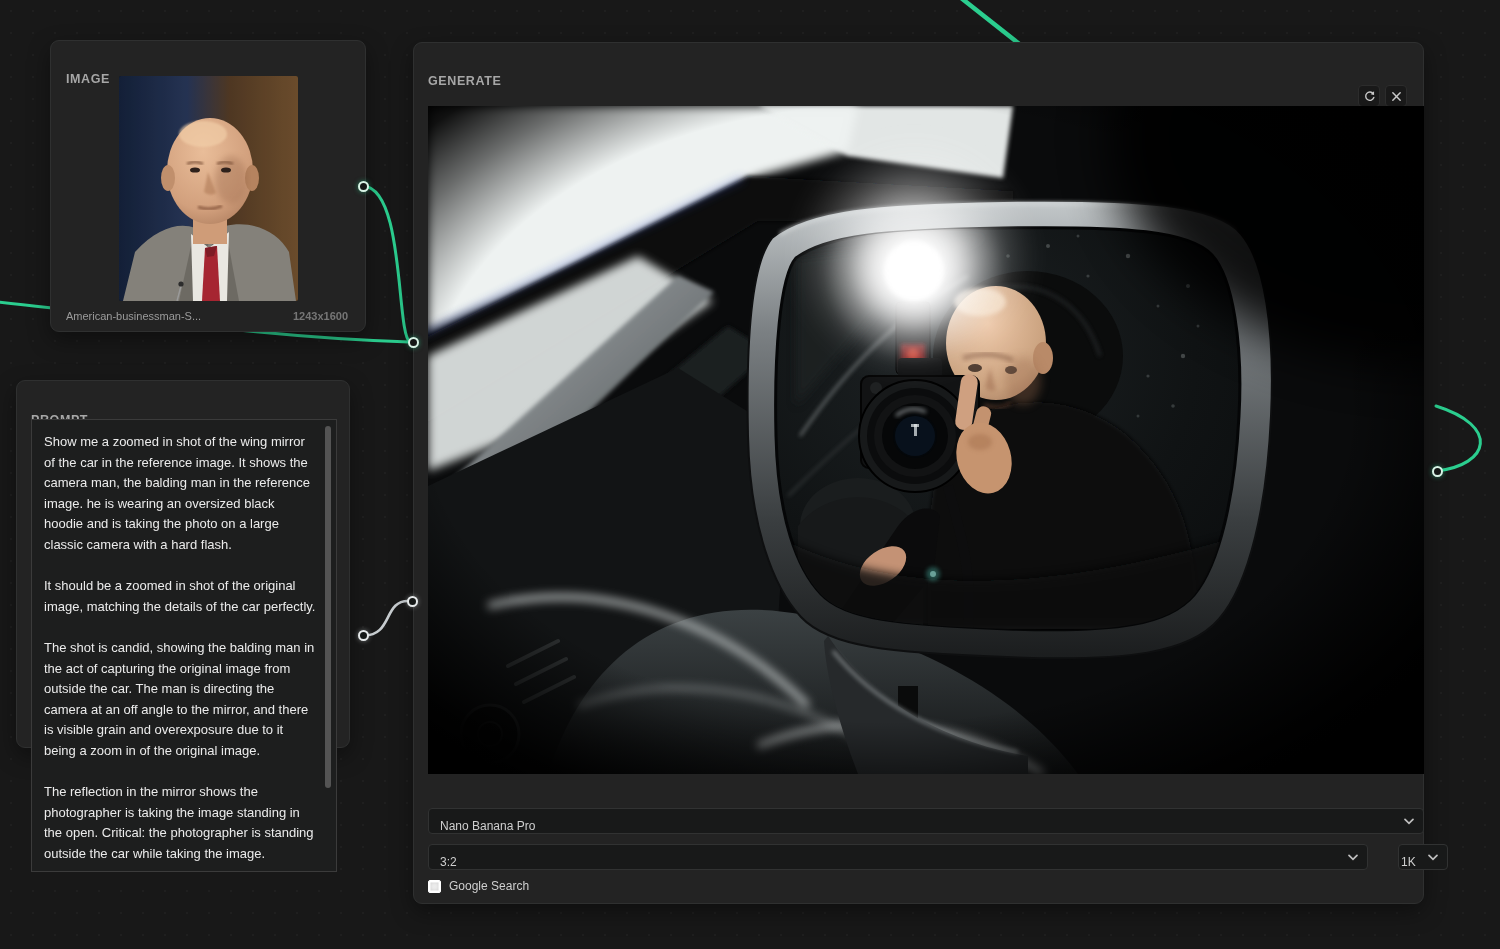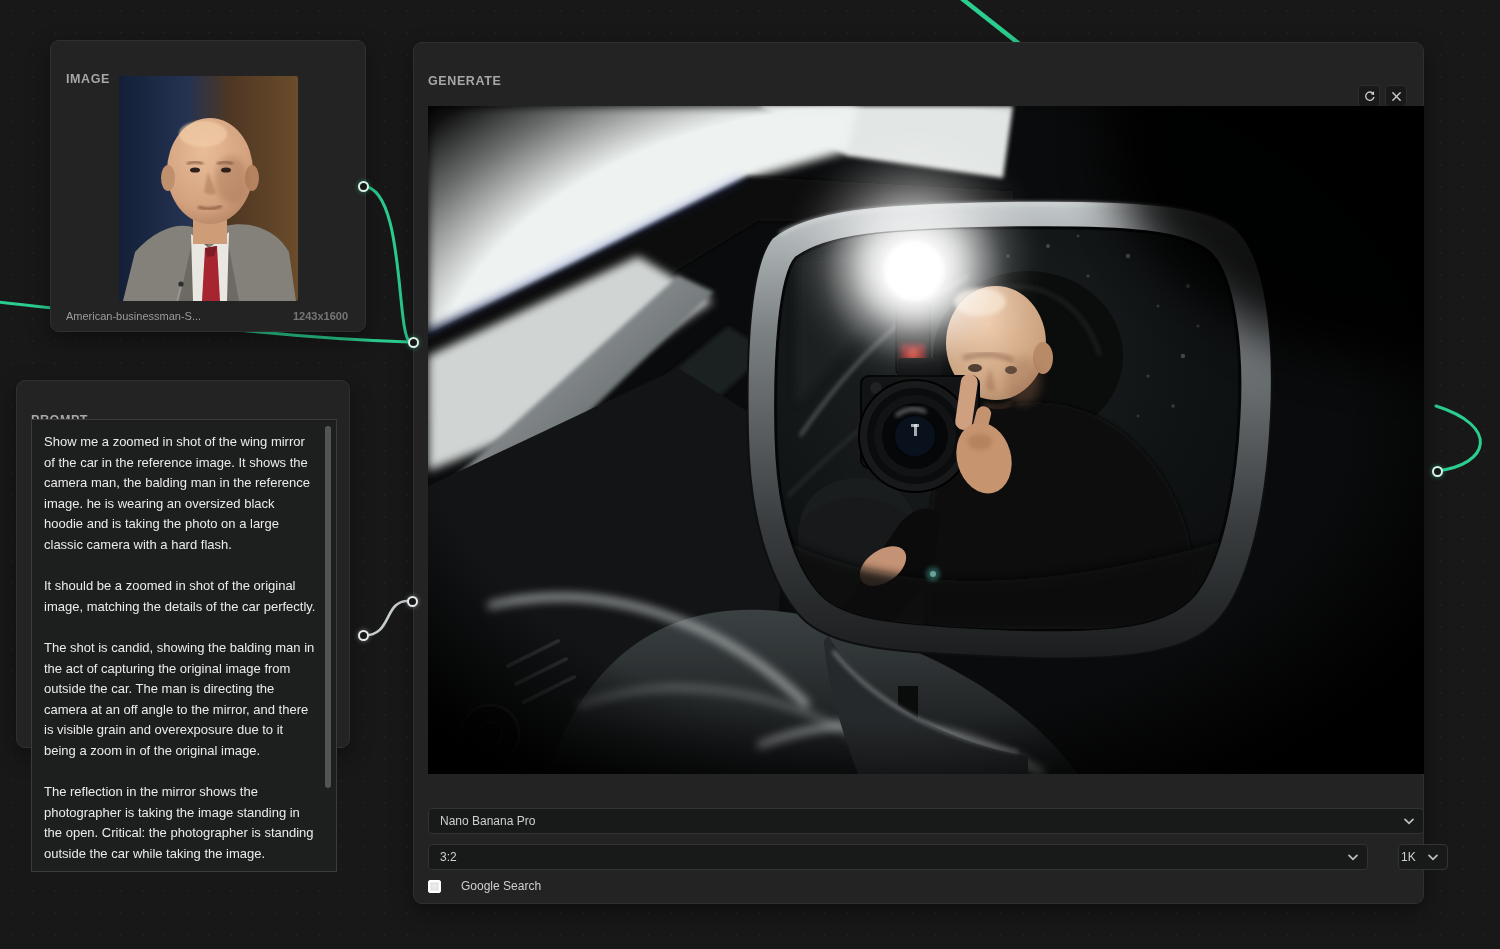--- a/index.html
+++ b/index.html
@@ -72,36 +72,36 @@
   }
   .gen-image {
     position:absolute; left:14px; top:63px; width:996px; height:668px;
     background:#000; overflow:hidden;
   }
   .gen-image svg { display:block; width:100%; height:100%; }
 
   .select {
     position:absolute; height:26px;
     background:#181919; border:1px solid #313232; border-radius:4px;
-    display:flex; align-items:center;
+    display:flex; align-items:flex-end;
     font-size:12px; color:#cfcfcf; padding:0 26px 0 11px;
     cursor:pointer;
   }
   .select .chev { position:absolute; right:9px; top:9px; }
   #model-select { left:14px; top:765px; width:996px; }
   #aspect-select{ left:14px; top:801px; width:940px; }
   #res-select   { left:960px; top:801px; width:50px; padding-left:2px;margin-left:24px; }
 
   .check-row { position:absolute; left:14px; top:836px; display:flex; align-items:center; }
   .checkbox {
     width:13px; height:13px; background:#ececec; border:1px solid #ffffff;
     border-radius:2px; box-shadow: inset 0 0 0 1.5px #ffffff, inset 0 0 4px rgba(0,0,0,0.25);
     cursor:pointer;
   }
-  .check-label { margin-left:20px; font-size:12px; color:#cfcfcf; }
+  .check-label { margin-left:8px; font-size:12px; color:#cfcfcf; }
 
   
   .port {
     position:absolute; z-index:3; width:11px; height:11px; border-radius:50%;
     background:#151817; cursor:crosshair;
   }
   .port.green { border:2px solid #d9f3e6; box-shadow:0 0 5px rgba(43,206,143,0.55); }
   .port.gray  { border:2px solid #e6e9ea; box-shadow:0 0 5px rgba(220,226,228,0.45); }
 </style>
 </head>

